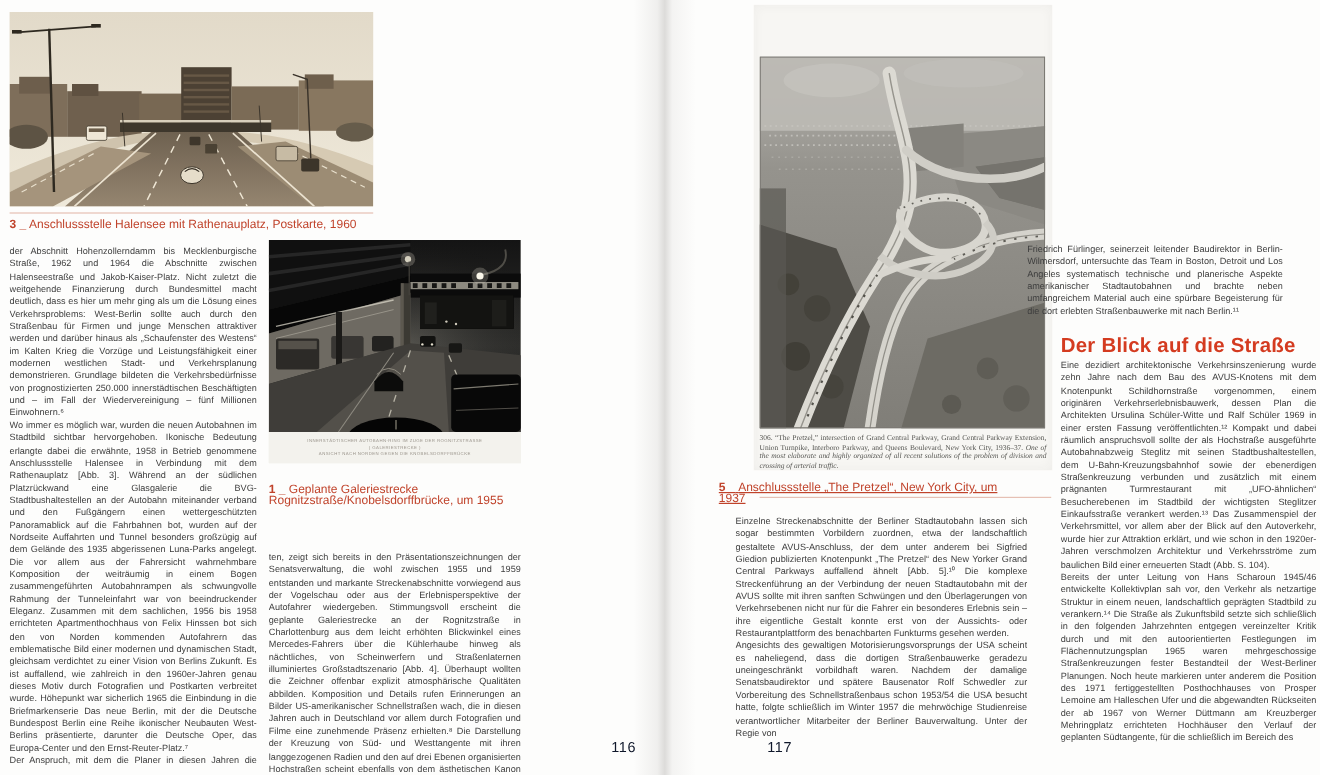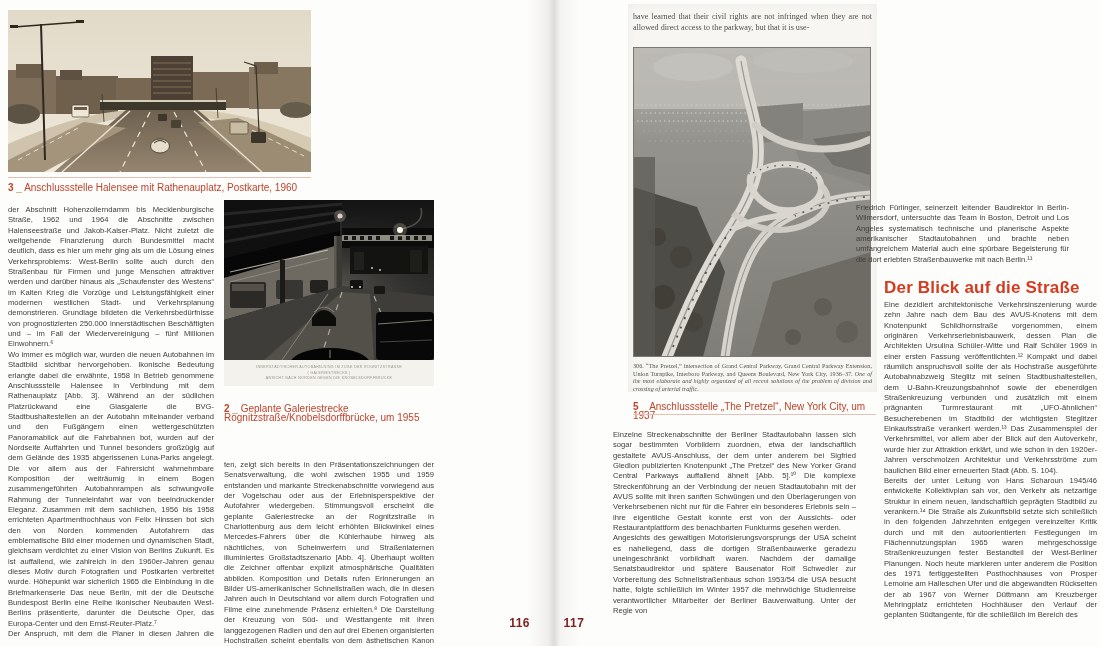--- a/index.html
+++ b/index.html
@@ -8,21 +8,21 @@
   #root{position:relative;width:1100px;height:646px;background:#fdfdfc;}
   .gutter{position:absolute;left:528px;top:0;width:52px;height:646px;pointer-events:none;
     background:linear-gradient(to right,rgba(0,0,0,0) 0%,rgba(120,115,110,0.10) 38%,rgba(90,85,80,0.20) 50%,rgba(120,115,110,0.07) 62%,rgba(0,0,0,0) 100%);}
   figure{margin:0;padding:0;}
   svg{display:block;}
   .col{position:absolute;text-align:justify;color:#3d3d3d;font-size:7.6px;line-height:10.35px;overflow:hidden;}
   .col p{margin:0;}
   .figcap{position:absolute;color:#c0432b;font-size:10px;line-height:9px;}
   .figcap b{font-weight:700;}
   .hairline{position:absolute;height:1px;background:#e6c0b4;}
-  .pagenum{position:absolute;top:616px;color:#7f1d1d;font-size:12px;letter-spacing:0.5px;font-weight:bold;}
+  .pagenum{position:absolute;top:616px;color:#0f172a;font-size:12px;letter-spacing:0.5px;}
   
   .fig3{position:absolute;left:8px;top:10px;width:303px;height:162px;background:#e8e1d2;}
   .hl3{left:8px;top:177px;width:303px;}
   .cap3{left:8px;top:183px;width:303px;}
   .col-l1{left:8px;top:205px;width:206px;height:433px;}
   .fig4{position:absolute;left:224px;top:200px;width:210px;height:186px;background:#f2f1ec;}
   .fig4-strip{position:absolute;left:0;bottom:0;width:210px;height:26px;background:#f3f2ed;
       display:flex;flex-direction:column;justify-content:center;gap:1px;}
   .fig4-strip div{text-align:center;color:#9a948b;font-size:3.6px;line-height:4.6px;letter-spacing:0.35px;}
   .cap4{left:224px;top:404px;width:210px;}
@@ -32,28 +32,28 @@
   .scan{position:absolute;left:628px;top:4px;width:249px;height:388px;background:#f7f6f3;
         box-shadow:inset 0 0 10px rgba(60,55,50,0.05);}
   .excerpt{position:absolute;left:5px;top:8px;width:239px;margin:0;
        font-family:"Liberation Serif",serif;font-size:8.1px;line-height:10.6px;
        text-align:justify;color:#4e4e4c;}
   .fig5{position:absolute;left:5px;top:43px;width:238px;height:310px;}
   .scancap{position:absolute;left:5px;top:358px;width:239px;margin:0;
        font-family:"Liberation Serif",serif;font-size:6.2px;line-height:7.7px;
        text-align:justify;color:#56565­2;color:#565652;}
   .scancap i{font-style:italic;}
-  .cap5{left:633px;top:402px;width:243px;}
+  .cap5{left:599px;top:402px;width:243px;text-decoration:underline;}
   .hl5{left:633px;top:414px;width:243px;}
   .col-r1{left:613px;top:430px;width:243px;height:210px;}
   .col-r2a{left:856px;top:203px;width:213px;height:66px;}
   .heading{position:absolute;left:884px;top:278px;width:240px;margin:0;
        color:#d43b20;font-size:17px;font-weight:700;letter-spacing:0.2px;}
   .col-r2b{left:884px;top:300px;width:213px;height:330px;}
-  .pn-right{left:544px;top:616px;width:60px;text-align:center;}
+  .pn-right{left:600px;top:616px;width:60px;text-align:right;}
 </style>
 </head>
 <body>
 
 <div id="root">
 
   <div>
 
     <figure class="fig3">
       <svg viewBox="0 0 303 162" width="303" height="162">
@@ -228,37 +228,36 @@
         <ellipse cx="106" cy="164" rx="40" ry="16" fill="#050505"></ellipse>
         <path d="M106,150 L106,158" stroke="#8a8678" stroke-width="1"></path>
       </svg>
       <div class="fig4-strip">
         <div>INNERSTÄDTISCHER AUTOBAHN-RING IM ZUGE DER ROGNITZSTRASSE</div>
         <div>( GALERIESTRECKE )</div>
         <div>ANSICHT NACH NORDEN GEGEN DIE KNOBELSDORFFBRÜCKE</div>
       </div>
     </figure>
     <div class="figcap cap4">
-      <b>2 _</b>
+      <b>1 _</b>
       <span>Geplante Galeriestrecke Rognitzstraße/Knobelsdorffbrücke, um 1955</span>
     </div>
 
     <div class="col col-l2">
       <p>ten, zeigt sich bereits in den Präsentationszeichnungen der Senatsverwaltung, die wohl zwischen 1955 und 1959 entstanden und markante Streckenabschnitte vorwiegend aus der Vogelschau oder aus der Erlebnisperspektive der Autofahrer wiedergeben. Stimmungsvoll erscheint die geplante Galeriestrecke an der Rognitzstraße in Charlottenburg aus dem leicht erhöhten Blickwinkel eines Mercedes-Fahrers über die Kühlerhaube hinweg als nächtliches, von Scheinwerfern und Straßenlaternen illuminiertes Großstadtszenario [Abb. 4]. Überhaupt wollten die Zeichner offenbar explizit atmosphärische Qualitäten abbilden. Komposition und Details rufen Erinnerungen an Bilder US-amerikanischer Schnellstraßen wach, die in diesen Jahren auch in Deutschland vor allem durch Fotografien und Filme eine zunehmende Präsenz erhielten.⁸ Die Darstellung der Kreuzung von Süd- und Westtangente mit ihren langgezogenen Radien und den auf drei Ebenen organisierten Hochstraßen scheint ebenfalls von dem ästhetischen Kanon suburbaner Autobahnen in den USA inspiriert zu sein.⁹</p>
     </div>
 
     <div class="pagenum pn-left">116</div>
   </div>
 
   <div class="gutter"></div>
 
   <div>
 
     <div class="scan">
-      <p class="excerpt">have learned that their civil rights are not infringed when they are not allowed direct access to the parkway, but that it is use-</p>
 
       <figure class="fig5">
         <svg viewBox="0 0 238 310" width="238" height="310">
           <defs>
             <linearGradient id="aer5" x1="0" y1="0" x2="0" y2="1">
               <stop offset="0" stop-color="#b6b4af"></stop>
                 <stop offset="0.3" stop-color="#95938d"></stop>
                 <stop offset="1" stop-color="#807e78"></stop>
             </linearGradient>
           </defs>

